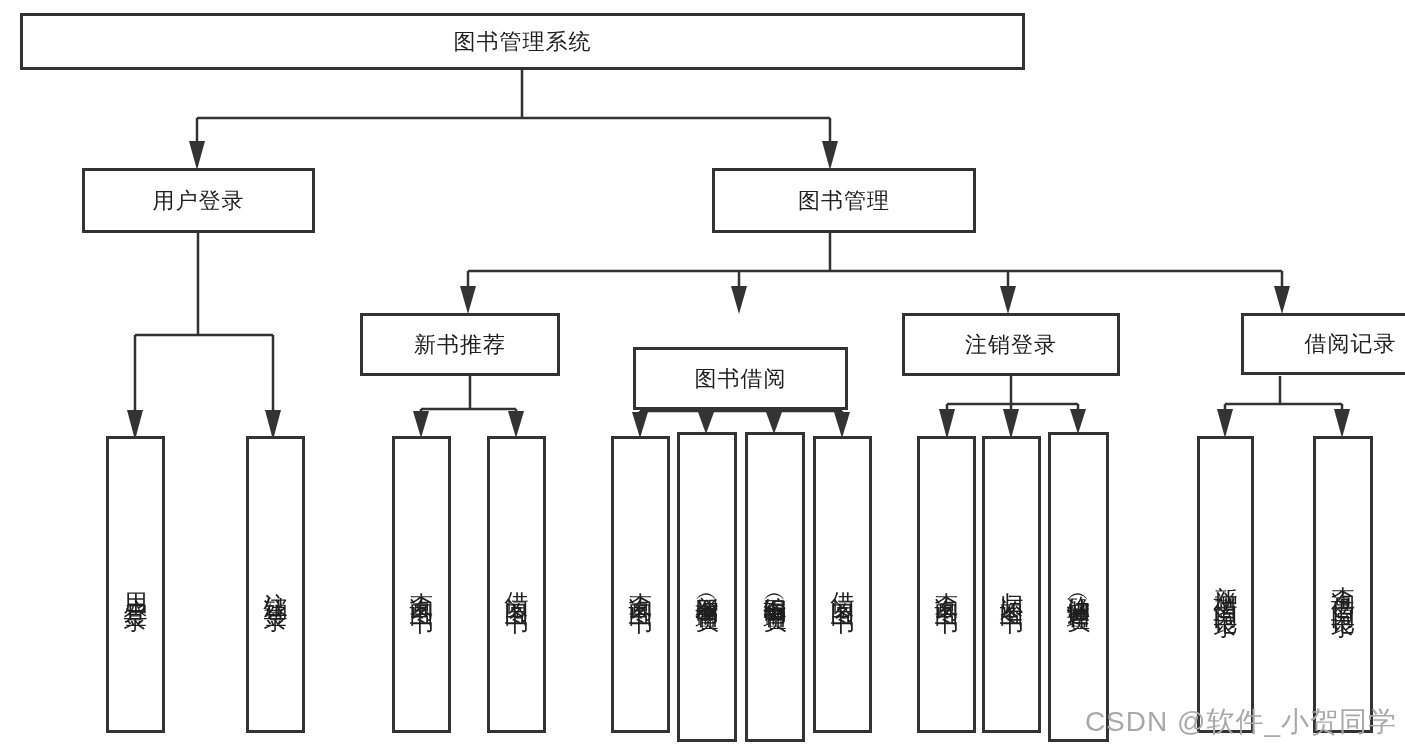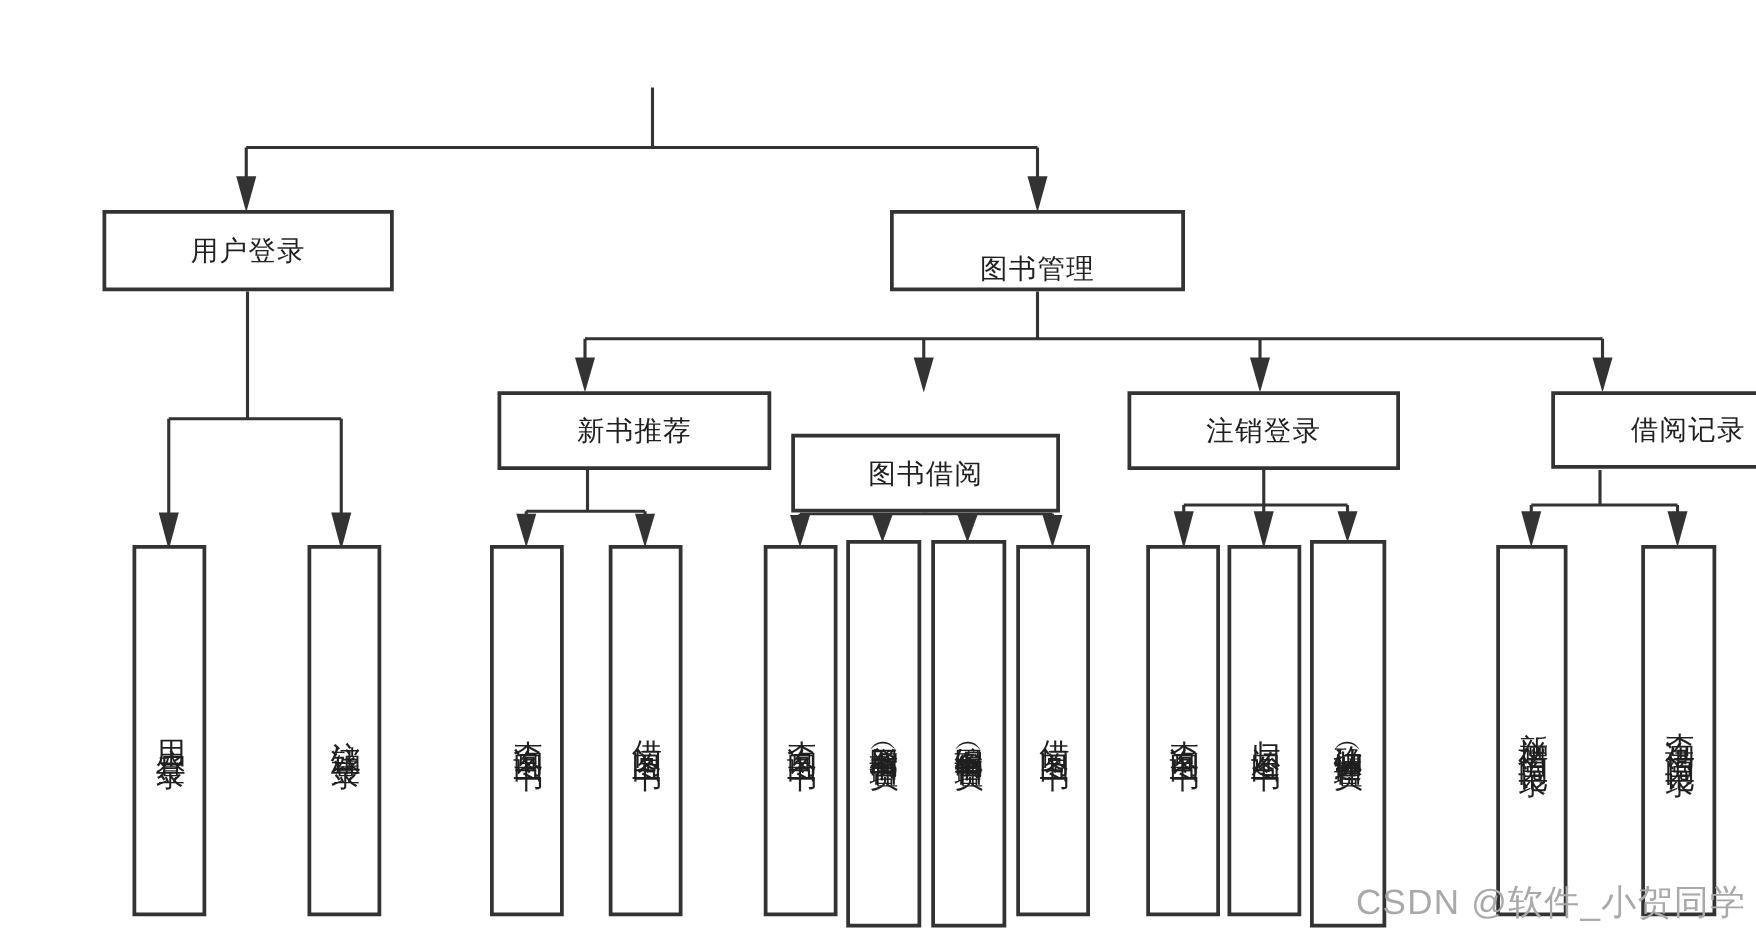--- a/index.html
+++ b/index.html
@@ -97,29 +97,32 @@
       <polygon points="774,434 766,412 782,412"></polygon>
       <polygon points="842,438 834,412 850,412"></polygon>
       <polygon points="947,439 939,409 955,409"></polygon>
       <polygon points="1011,439 1003,409 1019,409"></polygon>
       <polygon points="1078,434 1070,409 1086,409"></polygon>
       <polygon points="1225,438 1217,409 1233,409"></polygon>
       <polygon points="1342,438 1334,409 1350,409"></polygon>
     </g>
   </svg>
 
+  <div class="hbox" style="left:20px;top:13px;width:1005px;height:57px;">
+    <span>图书管理系统</span>
+  </div>
 
   <div class="hbox" style="left:82px;top:168px;width:233px;height:65px;">
     <span>用户登录</span>
   </div>
-  <div class="hbox" style="left:712px;top:168px;width:236px;height:65px;align-items:flex-end;">
+  <div class="hbox" style="left:712px;top:168px;width:264px;height:65px;">
     <span>图书管理</span>
   </div>
 
-  <div class="hbox" style="left:360px;top:313px;width:219px;height:63px;margin-left:38px;">
+  <div class="hbox" style="left:360px;top:313px;width:200px;height:63px;">
     <span>新书推荐</span>
   </div>
   <div class="hbox" style="left:633px;top:313px;width:215px;height:63px;margin-top:34px;">
     <span>图书借阅</span>
   </div>
   <div class="hbox" style="left:902px;top:313px;width:218px;height:63px;">
     <span>注销登录</span>
   </div>
   <div class="hbox" style="left:1241px;top:313px;width:219px;height:62px;">
     <span>借阅记录</span>

